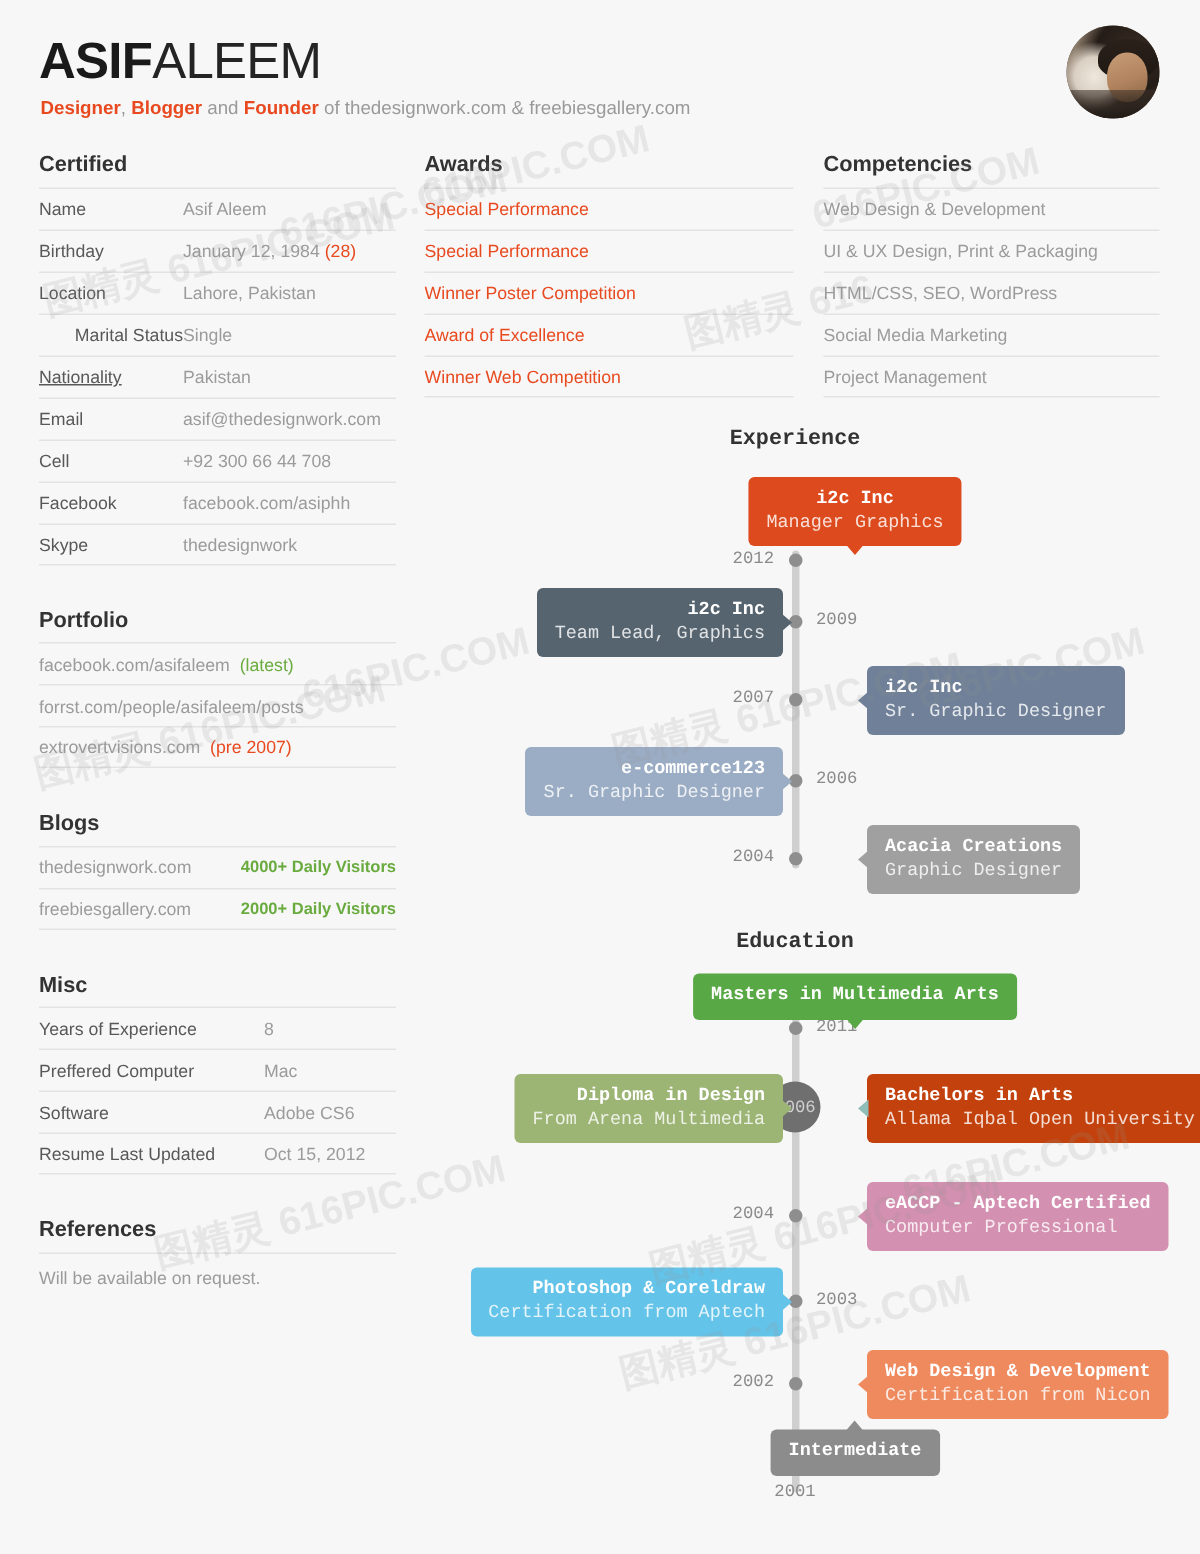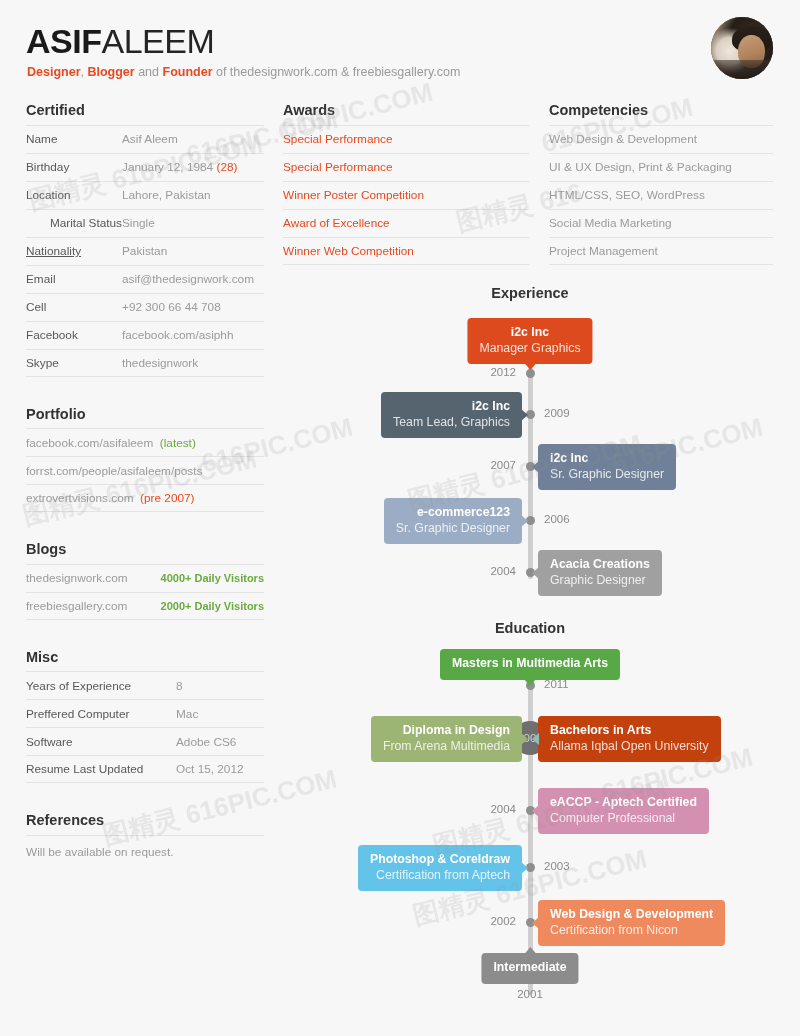--- a/index.html
+++ b/index.html
@@ -134,21 +134,21 @@
   #sec-misc      { margin-top: 30px; }
   #sec-refs      { margin-top: 30px; }
   #sec-refs .refline {
     border-top: 1px solid #e3e3e3;
     padding-top: 9px;
     font-size: 11.8px;
     color: #9b9b9b;
   }
 
   
-  .tl-block { position: absolute; }
+  .tl-block { position: absolute; font-family: Liberation Mono, monospace; }
   .tl-heading {
     position: absolute;
     left: 0; width: 100%;
     text-align: center;
     font-size: 14.5px;
     font-weight: 700;
     color: #333;
   }
   .tl-axis {
     position: absolute;
@@ -182,20 +182,21 @@
   .tl-year.right-of { text-align: left; }
   .tl-year.left-of  { text-align: right; }
 
   
   .tl-card {
     position: absolute;
     border-radius: 4px;
     padding: 7px 12px 8px 12px;
     color: #fff;
     line-height: 1.28;
+    margin-left: 40px;
   }
   .tl-card .t1 { font-size: 12.3px; font-weight: 700; white-space: nowrap; }
   .tl-card .t2 { font-size: 12.3px; font-weight: 400; color: rgba(255,255,255,0.82); white-space: nowrap; }
   .tl-card.align-right { text-align: right; }
   .tl-card.align-left  { text-align: left; }
   .tl-card.align-center { text-align: center; }
 
   
   .tl-card .arw { position: absolute; width: 0; height: 0; }
   .tl-card .arw.right {

